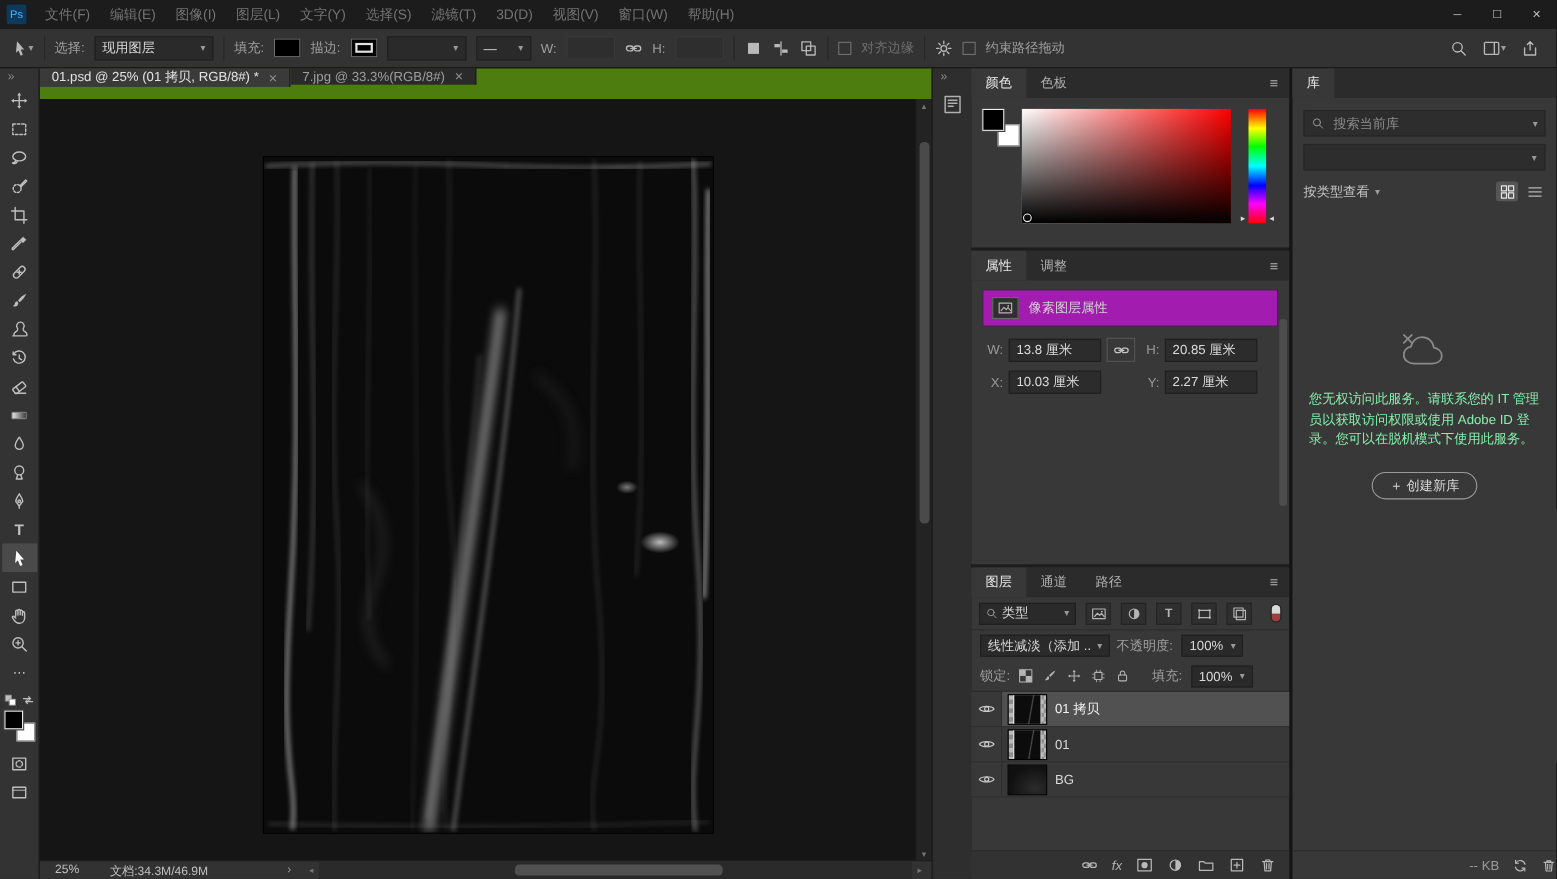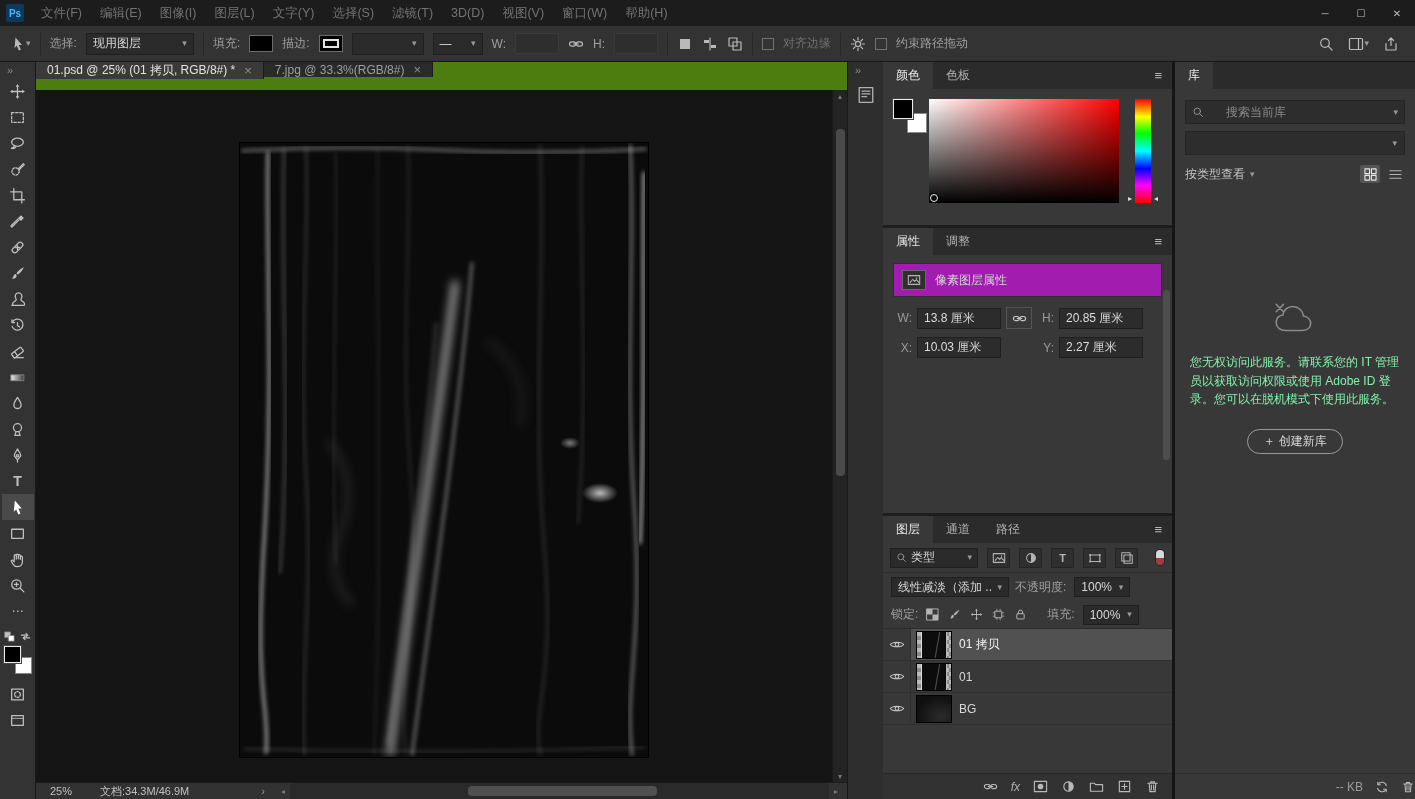--- a/index.html
+++ b/index.html
@@ -3,21 +3,21 @@
 <meta charset="utf-8">
 <style>
 *{margin:0;padding:0;box-sizing:border-box}
 html,body{width:1415px;height:799px;overflow:hidden}
 body{position:relative;background:#151515;font-family:"Liberation Sans","DejaVu Sans",sans-serif;font-size:12px;color:#d2d2d2}
 svg{stroke:currentColor;fill:none;stroke-width:1.2;stroke-linecap:round;stroke-linejoin:round;display:block}
 .ic16{width:16px;height:16px}
 .chev{color:#9a9a9a;font-size:9px;line-height:1}
 
 .menubar{position:absolute;left:0;top:0;right:0;height:26px;background:#1c1c1c;display:flex;align-items:center;padding-left:6px;z-index:5}
-.app-logo{width:18px;height:18px;background:#0d3a5c;color:#4db5ff;font-size:10px;font-weight:bold;display:flex;align-items:center;justify-content:center;border-radius:2px;margin-right:8px}
+.app-logo{width:18px;height:18px;background:#0d3a5c;color:#4db5ff;font-size:10px;font-weight:normal;display:flex;align-items:center;justify-content:center;border-radius:2px;margin-right:8px}
 .menu-item{padding:0 9px;height:26px;line-height:26px;color:#737373;font-size:12.5px;cursor:default}
 .win-controls{margin-left:auto;display:flex;height:26px}
 .win-btn{width:36px;display:flex;align-items:center;justify-content:center;color:#bdbdbd;font-size:10px}
 
 .optionsbar{position:absolute;left:0;top:26px;right:0;height:36px;background:#333;border-bottom:1px solid #171717;display:flex;align-items:center;padding:0 10px;gap:9px;z-index:4}
 .olabel{color:#9f9f9f;white-space:nowrap}
 .olabel.dim{color:#6f6f6f}
 .dd{height:22px;background:#2a2a2a;border:1px solid #1f1f1f;display:flex;align-items:center;gap:6px;padding:0 6px;color:#d8d8d8;white-space:nowrap}
 .vsep{width:1px;height:22px;background:#272727}
 .swatch{width:24px;height:17px;background:#000;border:1px solid #6b6b6b}
@@ -124,21 +124,21 @@
 .thumb{width:34px;height:26px;margin:0 8px 0 6px;position:relative;outline:1px solid #000;background-color:#b9b9b9;background-image:linear-gradient(45deg,#8a8a8a 25%,transparent 25%,transparent 75%,#8a8a8a 75%),linear-gradient(45deg,#8a8a8a 25%,transparent 25%,transparent 75%,#8a8a8a 75%);background-size:8px 8px;background-position:0 0,4px 4px}
 .thumb .inner{position:absolute;top:0;bottom:0;left:4px;right:4px;background:linear-gradient(100deg,#0c0c0c 58%,#4a4a4a 62%,#0c0c0c 66%);border-left:1px solid #dedede;border-right:1px solid #bdbdbd}
 .thumb.bgthumb{background:#141414}
 .thumb.bgthumb .inner{left:0;right:0;border:none;background:radial-gradient(ellipse at 70% 80%,#2c2c2c,#101010 70%)}
 .layer-name{color:#d8d8d8}
 .layers-footer{position:absolute;left:0;right:0;bottom:0;height:26px;background:#323232;border-top:1px solid #282828;display:flex;align-items:center;justify-content:flex-end;gap:13px;padding:0 12px;color:#b0b0b0}
 .layers-footer svg{width:15px;height:15px}
 .fx-label{font-size:12px;font-style:italic;color:#b0b0b0}
 
 .libraries{position:absolute;left:1175px;top:62px;bottom:0;width:240px;background:#383838;z-index:3}
-.lib-search{margin:11px 10px 7px;height:24px;background:#2d2d2d;border:1px solid #252525;display:flex;align-items:center;gap:22px;padding:0 6px;color:#9a9a9a}
+.lib-search{margin:11px 10px 7px;height:24px;background:#2d2d2d;border:1px solid #252525;display:flex;align-items:center;gap:8px;padding:0 6px;color:#9a9a9a}
 .lib-search svg{width:12px;height:12px}
 .lib-search input{flex:1;background:transparent;border:none;outline:none;color:#c5c5c5;font-family:inherit;font-size:12px;min-width:0}
 .lib-search input::placeholder{color:#8a8a8a}
 .lib-select{margin:0 10px;height:24px;background:#2d2d2d;border:1px solid #252525;display:flex;align-items:center;justify-content:flex-end;padding:0 7px}
 .lib-view{margin:10px 10px 8px;display:flex;align-items:center;gap:5px;color:#c5c5c5}
 .viewbtn{width:20px;height:18px;display:flex;align-items:center;justify-content:center;color:#b5b5b5}
 .viewbtn svg{width:13px;height:13px}
 .viewbtn.active{background:#555;border-radius:2px;color:#e8e8e8}
 .lib-view .spacer{flex:1}
 .lib-cloud{margin:118px auto 0;width:46px;display:flex;justify-content:center;color:#8a8a8a}

